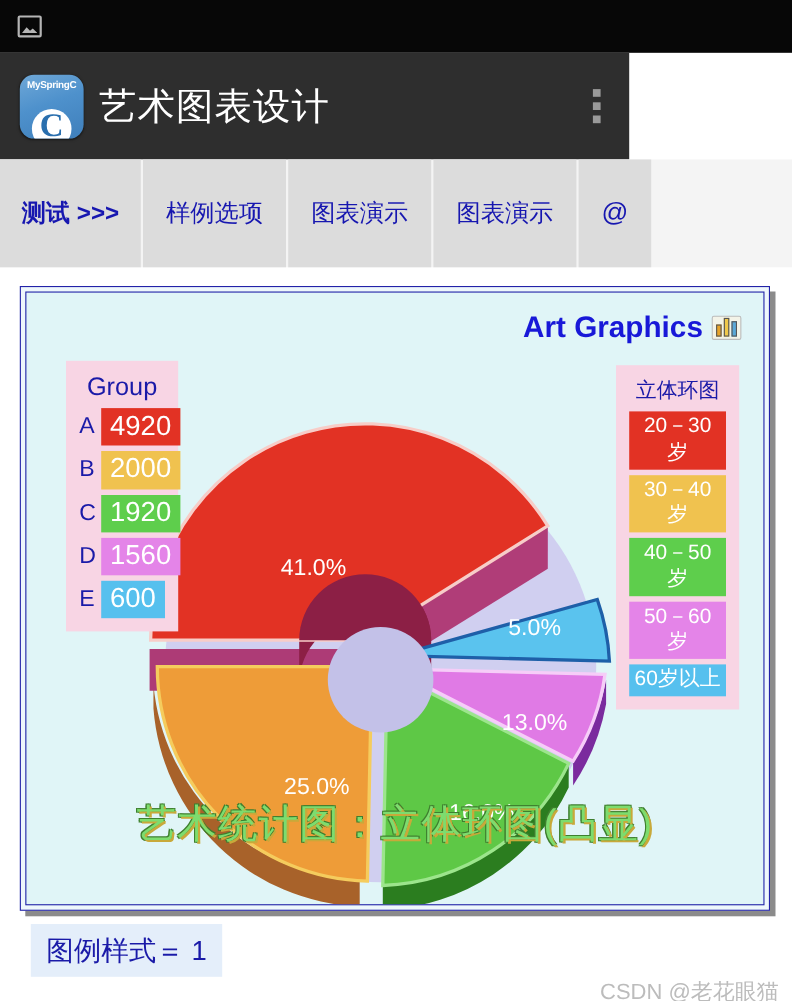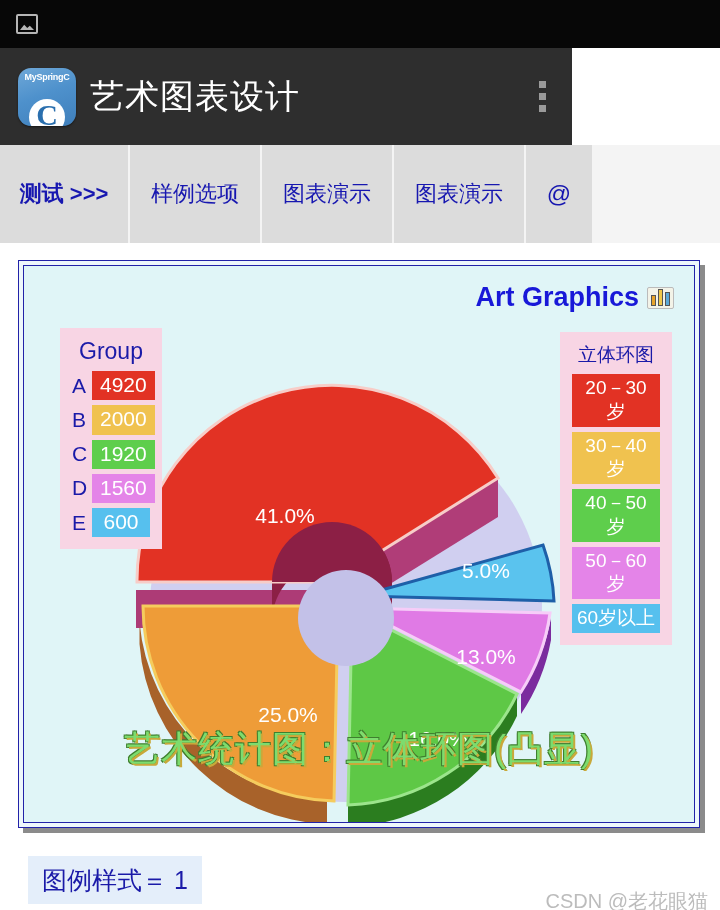--- a/index.html
+++ b/index.html
@@ -141,21 +141,21 @@
     text-align: center; color: #1a1aa8; font-size: 23px; margin-bottom: 6px;
     font-weight: normal;
   }
   .legend-title.cjk { font-size: 19px; letter-spacing: 0px; }
   .legend-row { display: flex; align-items: center; margin-bottom: 5px; }
   .legend-row:last-child { margin-bottom: 0; }
   .legend-key {
     width: 20px; color: #1a1aa8; font-size: 21px; text-align: left; flex: none;
   }
   .legend-chip {
-    flex: 1; text-align: center; color: #ffffff; font-size: 21px;
+    flex: 1; text-align: left; color: #ffffff; font-size: 25px;
     padding: 1px 8px 2px 8px; line-height: 1.25;
   }
   .legend-chip.cjk { text-align: center; font-size: 19px; padding: 2px 4px 3px 4px; }
 
   
   .donut-holder {
     position: absolute; left: 0; top: 0; width: 100%; height: 100%;
   }
   .slice-label {
     fill: #ffffff; font-family: "Liberation Sans", sans-serif;
@@ -166,21 +166,21 @@
     position: absolute; left: 0; right: 0; bottom: 48px; text-align: center;
     font-size: 36px; font-weight: normal; color: #7ddc6e;
     text-shadow: 2px 2px 0 #c8a93a, -1px -1px 0 #3f7f2f, 1px -1px 0 #3f7f2f,
                  -1px 1px 0 #3f7f2f, 1px 1px 0 #3f7f2f;
     letter-spacing: 1px;
   }
 
   
   .footer { position: absolute; left: 0; top: 840px; width: 720px; height: 70px; background:#ffffff; }
   .legend-style-btn {
-    position: absolute; left: 28px; top: 16px; width: 174px; height: 48px;
+    position: absolute; left: 28px; top: 0; width: 174px; height: 48px;
     background: #e4eefa; color: #1a1aa8; font-size: 25px;
     display: flex; align-items: center; justify-content: center;
   }
   .watermark {
     position: absolute; right: 12px; top: 48px; color: #bcbcbc; font-size: 20px;
   }
 </style>
 </head>
 <body>
 

